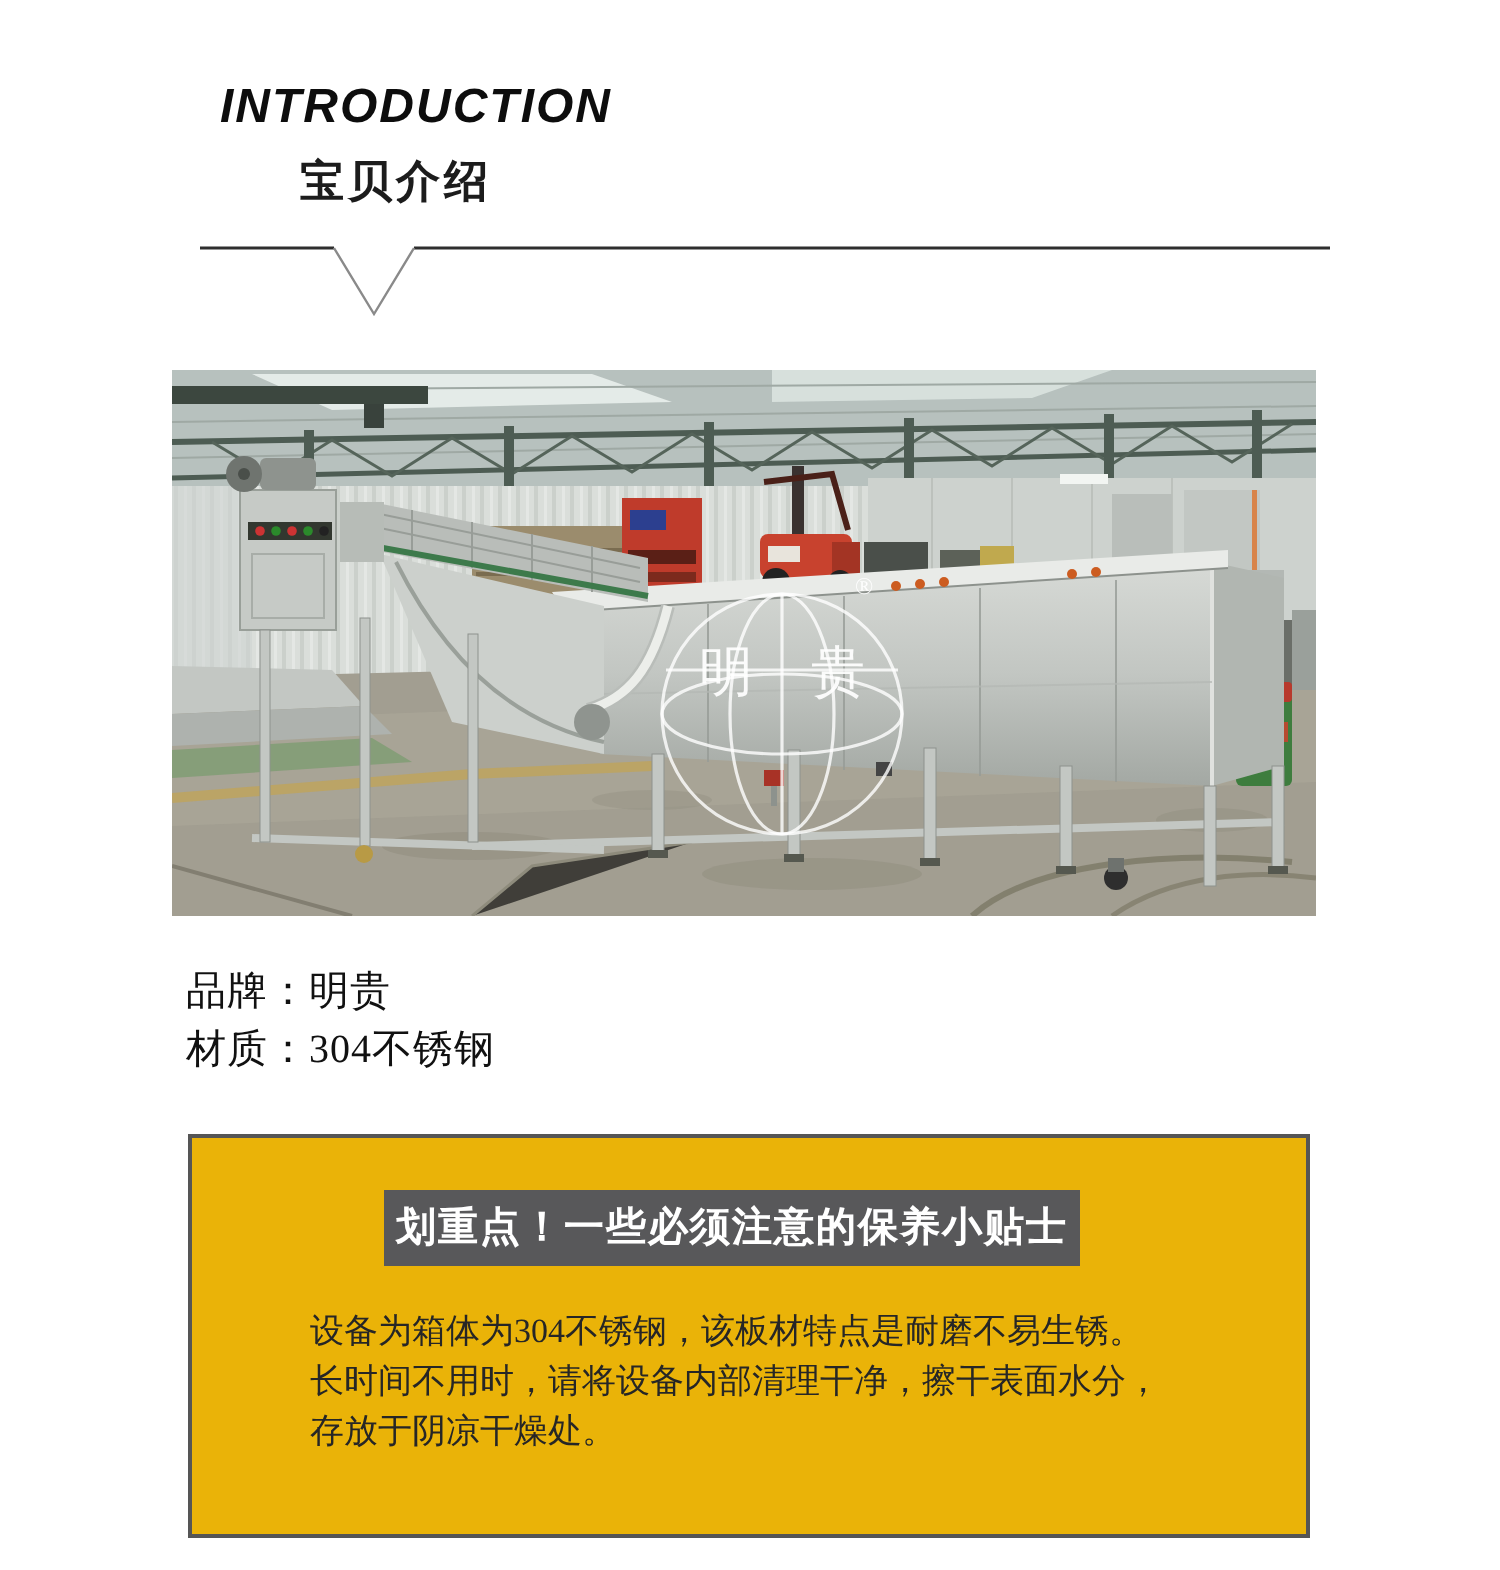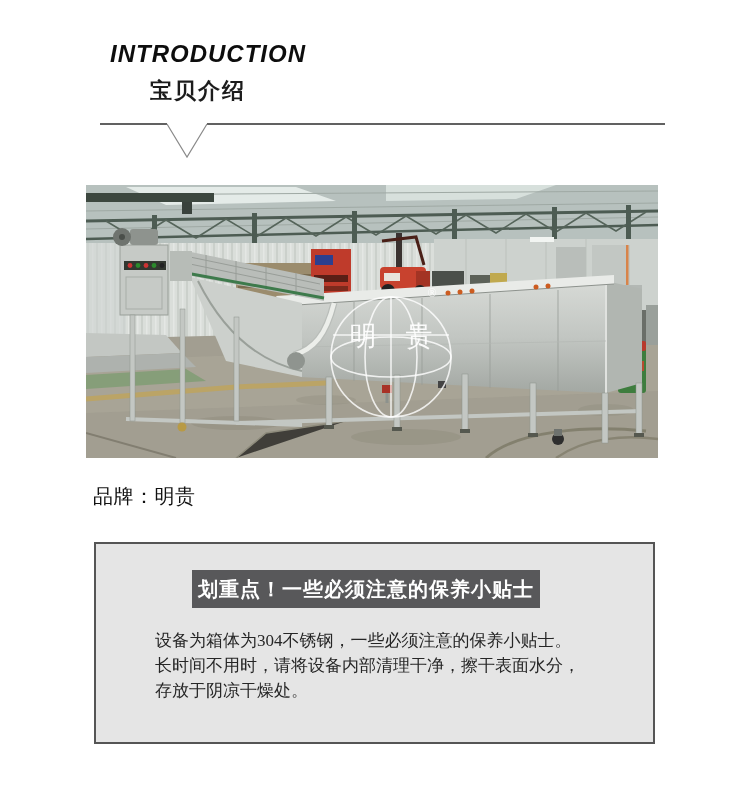--- a/index.html
+++ b/index.html
@@ -22,22 +22,22 @@
     overflow:hidden;background:#a8a79b;
   }
   .photo svg{display:block;}
   .specs{
     position:absolute;left:93px;top:482px;
     font-family:"Liberation Serif","DejaVu Serif",serif;
     font-size:20px;color:#111111;
   }
   .spec-line{height:29px;line-height:29px;letter-spacing:0.5px;}
   .tips-box{
-    position:absolute;left:94px;top:542px;width:557px;height:198px;
-    border:2px solid #555555;background:#e5e5e5;
+    position:absolute;left:94px;top:567px;width:557px;height:198px;
+    border:2px solid #555555;background:#eab308;
   }
   .tips-header{
     position:absolute;left:96px;top:26px;width:348px;height:38px;
     background:#58585a;color:#ffffff;
     font-size:20px;font-weight:bold;letter-spacing:1px;
     text-align:center;line-height:38px;
   }
   .tips-body{
     position:absolute;left:59px;top:84px;width:470px;
     font-family:"Liberation Serif","DejaVu Serif",serif;
@@ -257,24 +257,25 @@
       <g font-family="Liberation Serif, DejaVu Serif, serif" fill="#ffffff" fill-opacity="0.92" text-anchor="middle">
         <text x="277" y="160" font-size="27">明</text>
         <text x="333" y="160" font-size="27">贵</text>
         <text x="346" y="112" font-size="12">®</text>
       </g>
     </svg>
   </div>
 
   <div class="specs">
     <div class="spec-line">品牌：明贵</div>
+    <div class="spec-line">材质：304不锈钢</div>
   </div>
 
   <div class="tips-box">
     <div class="tips-header">划重点！一些必须注意的保养小贴士</div>
     <div class="tips-body">
-      <p>设备为箱体为304不锈钢，一些必须注意的保养小贴士。</p>
+      <p>设备为箱体为304不锈钢，该板材特点是耐磨不易生锈。</p>
       <p>长时间不用时，请将设备内部清理干净，擦干表面水分，</p>
       <p>存放于阴凉干燥处。</p>
     </div>
   </div>
 
 </div>
 
 </body></html>

